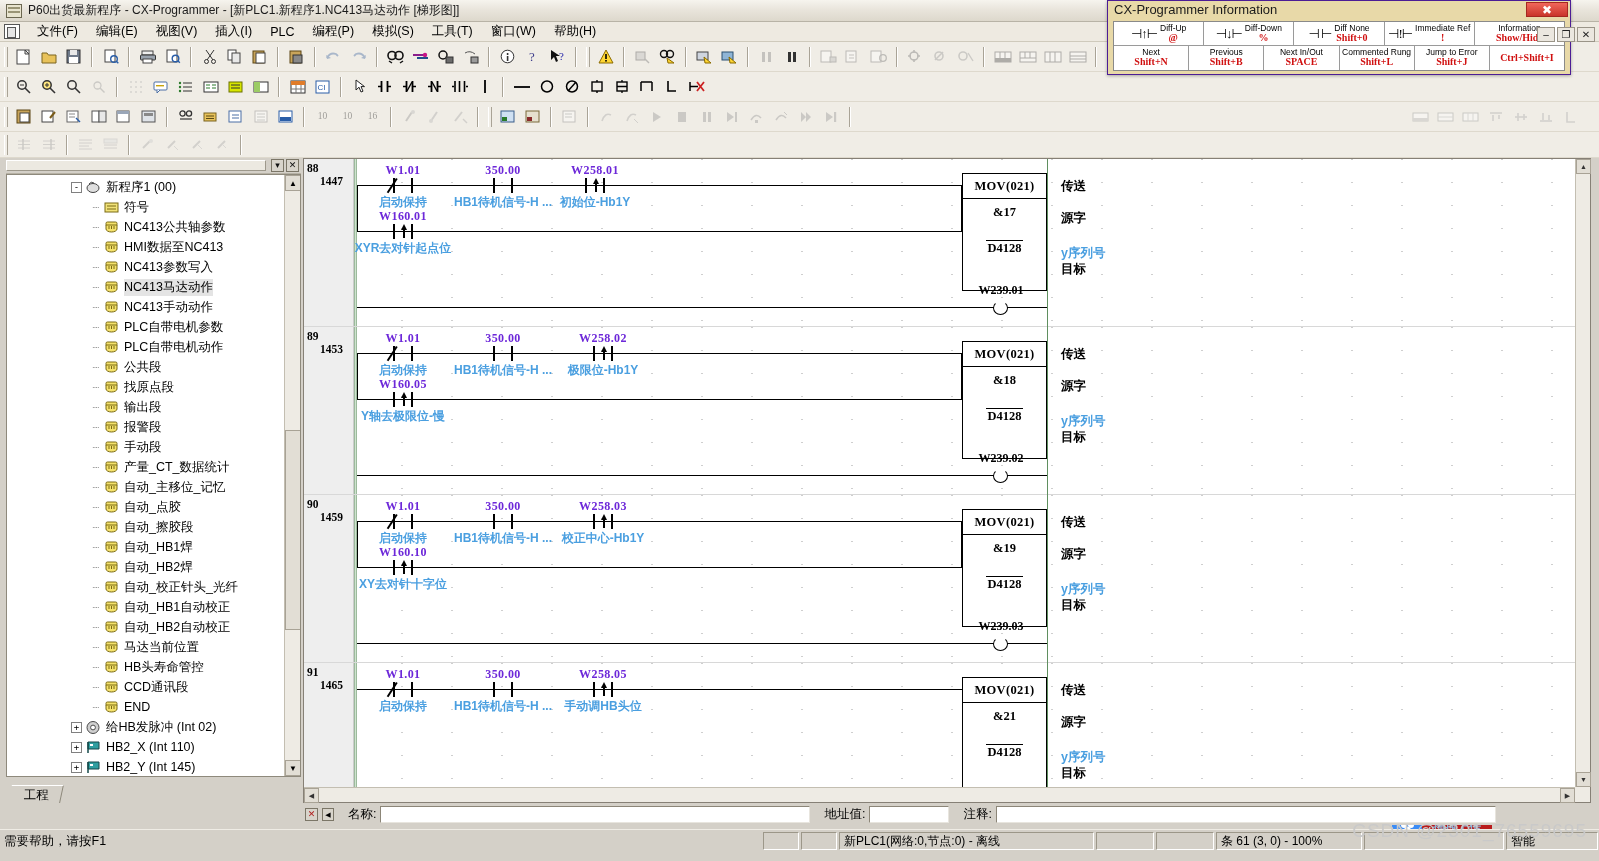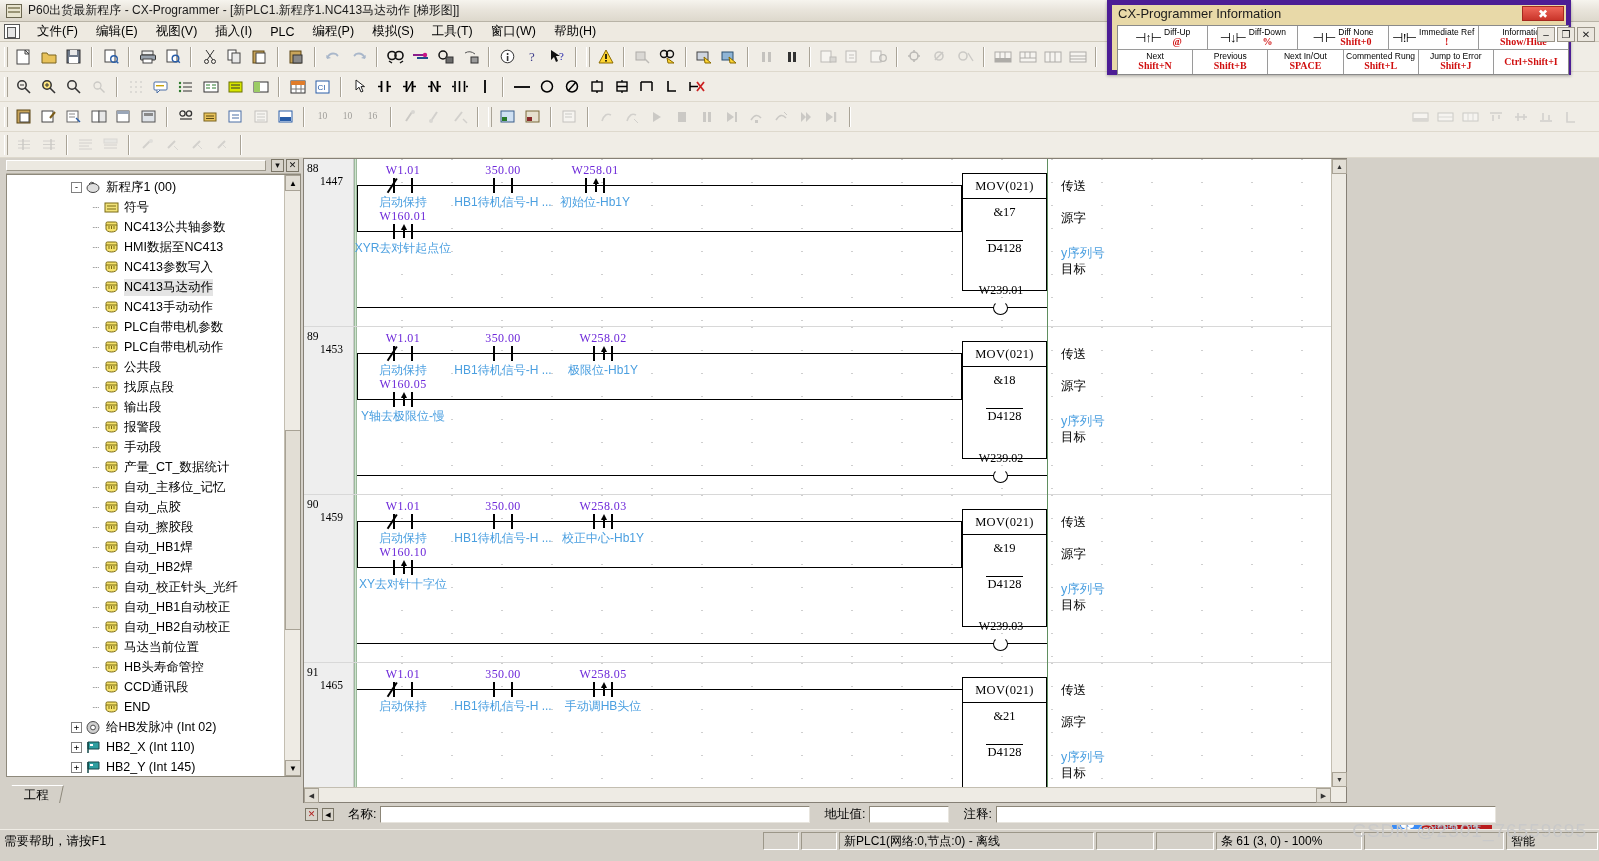--- a/index.html
+++ b/index.html
@@ -157,22 +157,22 @@
   }
   .tree-tab {
     height: 18px; padding: 0 12px 0 14px; font-size: 12.5px; line-height: 18px;
     background: #d4d0c8; border-top: 1px solid #fff; border-right: 1px solid #8e897c;
     transform: skewX(-12deg); margin-left: 4px;
   }
   .tree-tab span { display: inline-block; transform: skewX(12deg); }
 
   
   .ladder-panel {
-    position: absolute; left: 303px; top: 0; width: 1044px; height: 645px;
-    background: #fff; border: 1px solid #868076;
+    position: absolute; left: 303px; top: 0; width: 1288px; height: 645px;
+    background: #fff; border: 1px solid #868076; font-weight: bold;
   }
   .ladder-canvas {
     position: absolute; left: 0; top: 0; right: 15px; bottom: 15px;
     background: #fff; overflow: hidden;
   }
   .rung {
     position: relative;
     border-bottom: 1px solid #d8d8d8;
     background: #fff;
   }
@@ -337,21 +337,21 @@
   .watermark {
     position: absolute; right: 12px; top: 820px;
     font-size: 19px; color: #c9c9c9; letter-spacing: 1px;
     font-family: "Liberation Sans", sans-serif; pointer-events: none;
   }
 
   
   .info-win {
     position: absolute; left: 1107px; top: 0px; width: 464px; height: 75px;
     background: #e8d9a8;
-    border: 5px solid #4c1d95;
+    border: 1px solid #4c1d95;
     box-shadow: 0 1px 3px rgba(0,0,0,.3);
   }
   .info-title {
     height: 17px; line-height: 17px; padding-left: 6px;
     font-size: 13px; color: #1b1b1b;
   }
   .info-close {
     position: absolute; right: 2px; top: 1px; width: 42px; height: 15px;
     background: linear-gradient(to bottom,#f0675a,#c9352a);
     border: 1px solid #a5281f; color: #fff; font-size: 12px;

